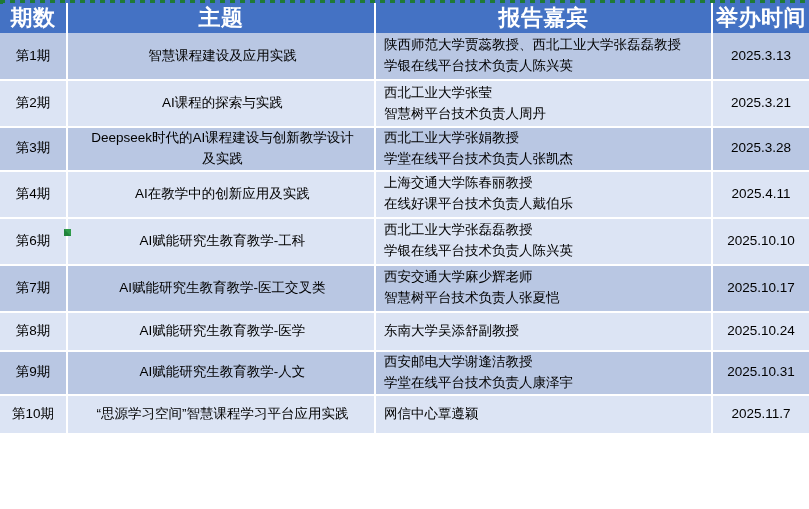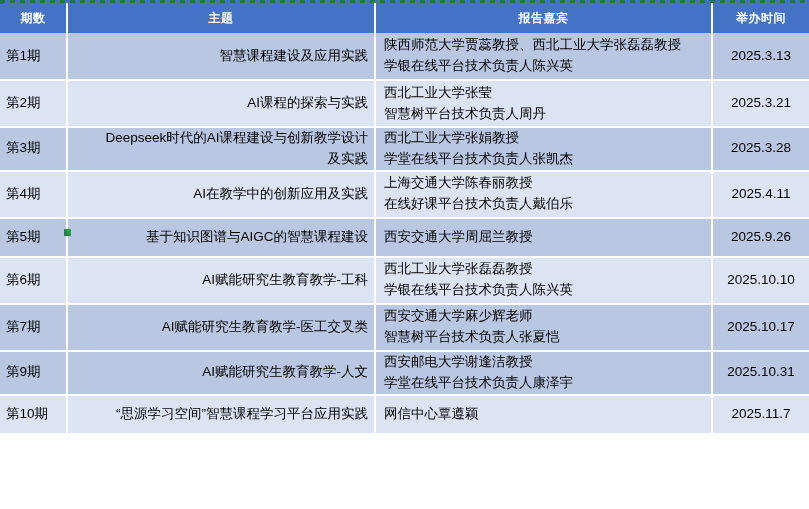--- a/index.html
+++ b/index.html
@@ -76,21 +76,21 @@
   }
 
   table.grid col.c-period  { width: 67px; }
   table.grid col.c-topic   { width: 308px; }
   table.grid col.c-guest   { width: 337px; }
   table.grid col.c-date    { width: 97px; }
 
   thead th {
     background: #4472C4;
     color: #ffffff;
-    font-size: 12px;
+    font-size: 22px;
     font-weight: bold;
     height: 30px;
     text-align: center;
     vertical-align: middle;
     border-right: 2px solid #ffffff;
     padding: 0;
     letter-spacing: 0.5px;
   }
   thead th:last-child { border-right: none; }
 
@@ -103,24 +103,24 @@
     vertical-align: middle;
     line-height: 1.55;
     white-space: nowrap;
   }
   tbody td:last-child { border-right: none; }
 
   tbody tr.shade-dark td  { background: #b9c7e3; }
   tbody tr.shade-light td { background: #dce4f4; }
 
   td.period {
-    text-align: left;
+    text-align: center;
     font-size: 13.5px;
   }
-  td.topic  { text-align: right; padding-left: 9px; }
+  td.topic  { text-align: center; padding-left: 9px; }
   td.guest  { text-align: left; padding-left: 8px; }
   td.date   { text-align: center; }
 
   .line { display: block; }
 </style>
 </head>
 <body>
 
 <div id="sheet">
 
@@ -182,30 +182,20 @@
           <td class="period">第4期</td>
           <td class="topic">
             <span class="line">AI在教学中的创新应用及实践</span>
           </td>
           <td class="guest">
             <span class="line">上海交通大学陈春丽教授</span>
             <span class="line">在线好课平台技术负责人戴伯乐</span>
           </td>
           <td class="date">2025.4.11</td>
         </tr>
-        <tr class="shade-dark" style="height: 39px;">
-          <td class="period">第5期</td>
-          <td class="topic">
-            <span class="line">基于知识图谱与AIGC的智慧课程建设</span>
-          </td>
-          <td class="guest">
-            <span class="line">西安交通大学周屈兰教授</span>
-          </td>
-          <td class="date">2025.9.26</td>
-        </tr>
         <tr class="shade-light" style="height: 47px;">
           <td class="period">第6期</td>
           <td class="topic">
             <span class="line">AI赋能研究生教育教学-工科</span>
           </td>
           <td class="guest">
             <span class="line">西北工业大学张磊磊教授</span>
             <span class="line">学银在线平台技术负责人陈兴英</span>
           </td>
           <td class="date">2025.10.10</td>
@@ -214,20 +204,30 @@
           <td class="period">第7期</td>
           <td class="topic">
             <span class="line">AI赋能研究生教育教学-医工交叉类</span>
           </td>
           <td class="guest">
             <span class="line">西安交通大学麻少辉老师</span>
             <span class="line">智慧树平台技术负责人张夏恺</span>
           </td>
           <td class="date">2025.10.17</td>
         </tr>
+        <tr class="shade-light" style="height: 39px;">
+          <td class="period">第8期</td>
+          <td class="topic">
+            <span class="line">AI赋能研究生教育教学-医学</span>
+          </td>
+          <td class="guest">
+            <span class="line">东南大学吴添舒副教授</span>
+          </td>
+          <td class="date">2025.10.24</td>
+        </tr>
         <tr class="shade-dark" style="height: 41px;">
           <td class="period">第9期</td>
           <td class="topic">
             <span class="line">AI赋能研究生教育教学-人文</span>
           </td>
           <td class="guest">
             <span class="line">西安邮电大学谢逢洁教授</span>
             <span class="line">学堂在线平台技术负责人康泽宇</span>
           </td>
           <td class="date">2025.10.31</td>

